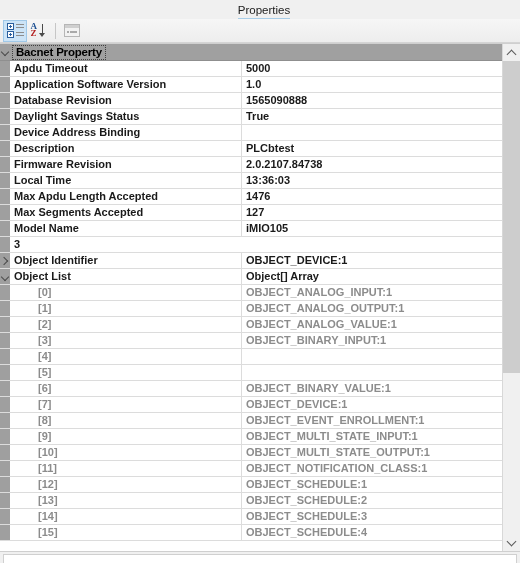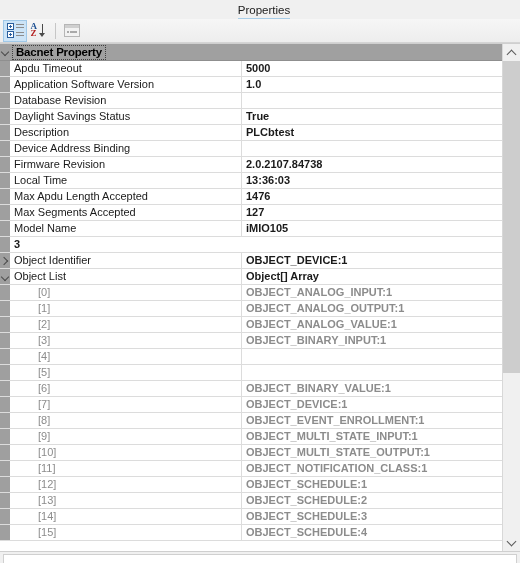--- a/index.html
+++ b/index.html
@@ -174,20 +174,21 @@
   .name-cell {
     width: 232px;
     flex: 0 0 232px;
     box-sizing: border-box;
     padding-left: 4px;
     border-right: 1px solid #dcdcdc;
     overflow: hidden;
     white-space: nowrap;
     line-height: 15px;
     background: #ffffff;
+    font-weight: bold;
   }
   .value-cell {
     flex: 1;
     box-sizing: border-box;
     padding-left: 4px;
     overflow: hidden;
     white-space: nowrap;
     line-height: 15px;
     background: #ffffff;
     font-weight: bold;
@@ -323,35 +324,36 @@
           <div class="value-cell">5000</div>
         </div>
         <div class="row">
           <div class="gutter"></div>
           <div class="name-cell">Application Software Version</div>
           <div class="value-cell">1.0</div>
         </div>
         <div class="row">
           <div class="gutter"></div>
           <div class="name-cell">Database Revision</div>
+          <div class="value-cell">1565090888</div>
         </div>
         <div class="row">
           <div class="gutter"></div>
           <div class="name-cell">Daylight Savings Status</div>
           <div class="value-cell">True</div>
         </div>
         <div class="row">
           <div class="gutter"></div>
+          <div class="name-cell">Device Address Binding</div>
+          <div class="value-cell"></div>
+        </div>
+        <div class="row">
+          <div class="gutter"></div>
           <div class="name-cell">Description</div>
           <div class="value-cell">PLCbtest</div>
-        </div>
-        <div class="row">
-          <div class="gutter"></div>
-          <div class="name-cell">Device Address Binding</div>
-          <div class="value-cell"></div>
         </div>
         <div class="row">
           <div class="gutter"></div>
           <div class="name-cell">Firmware Revision</div>
           <div class="value-cell">2.0.2107.84738</div>
         </div>
         <div class="row">
           <div class="gutter"></div>
           <div class="name-cell">Local Time</div>
           <div class="value-cell">13:36:03</div>

